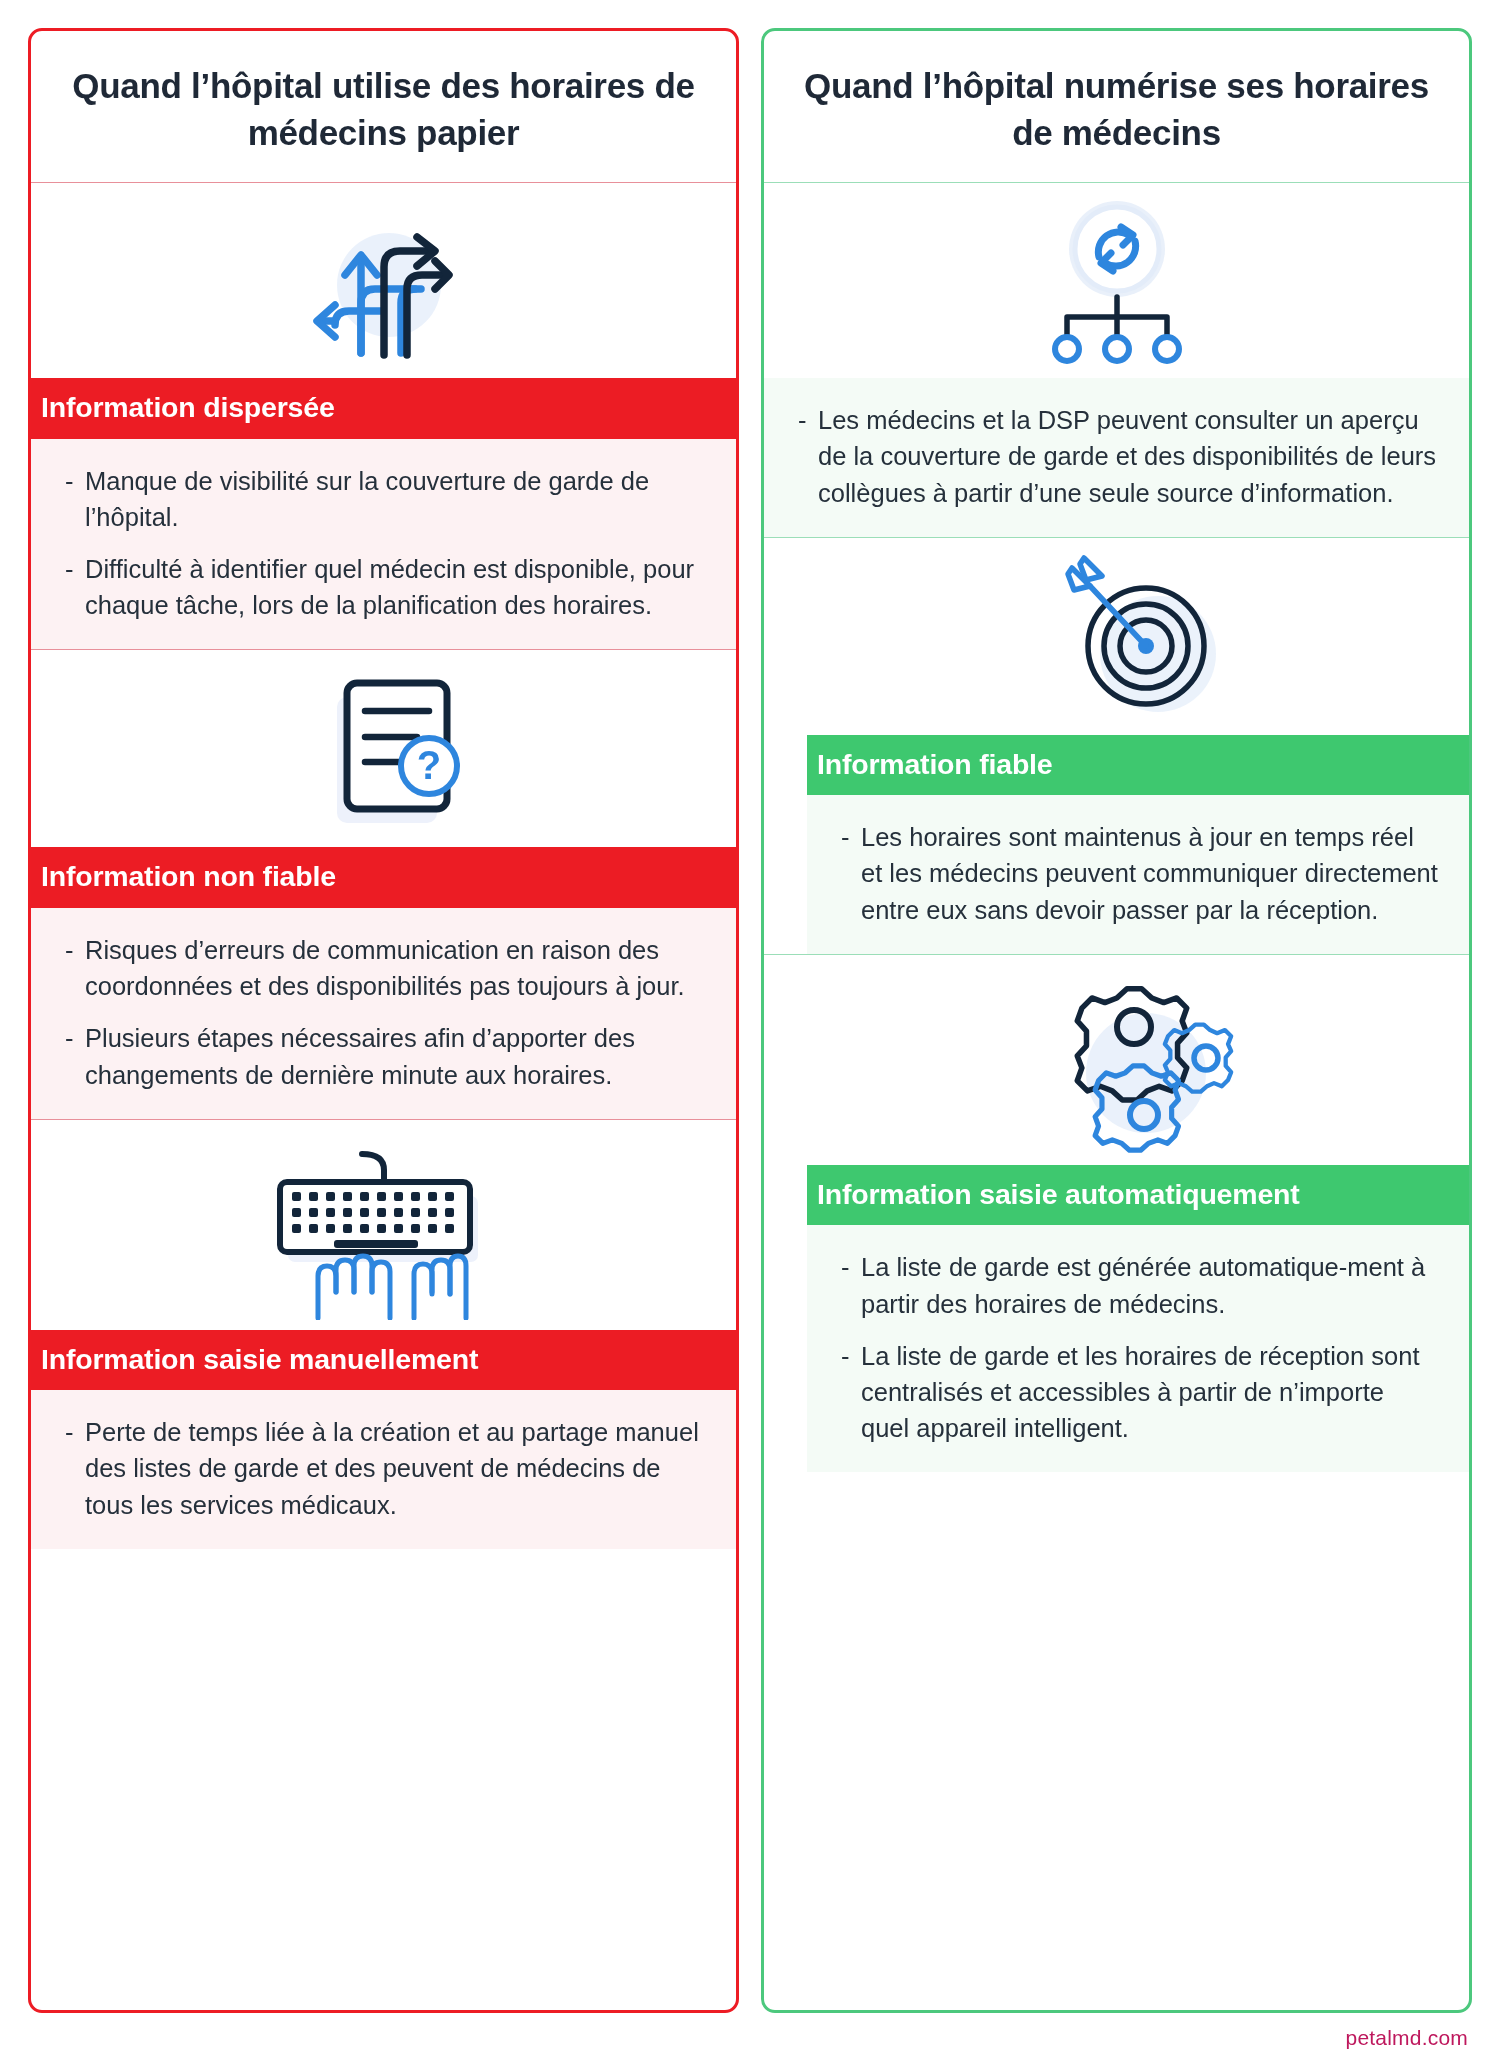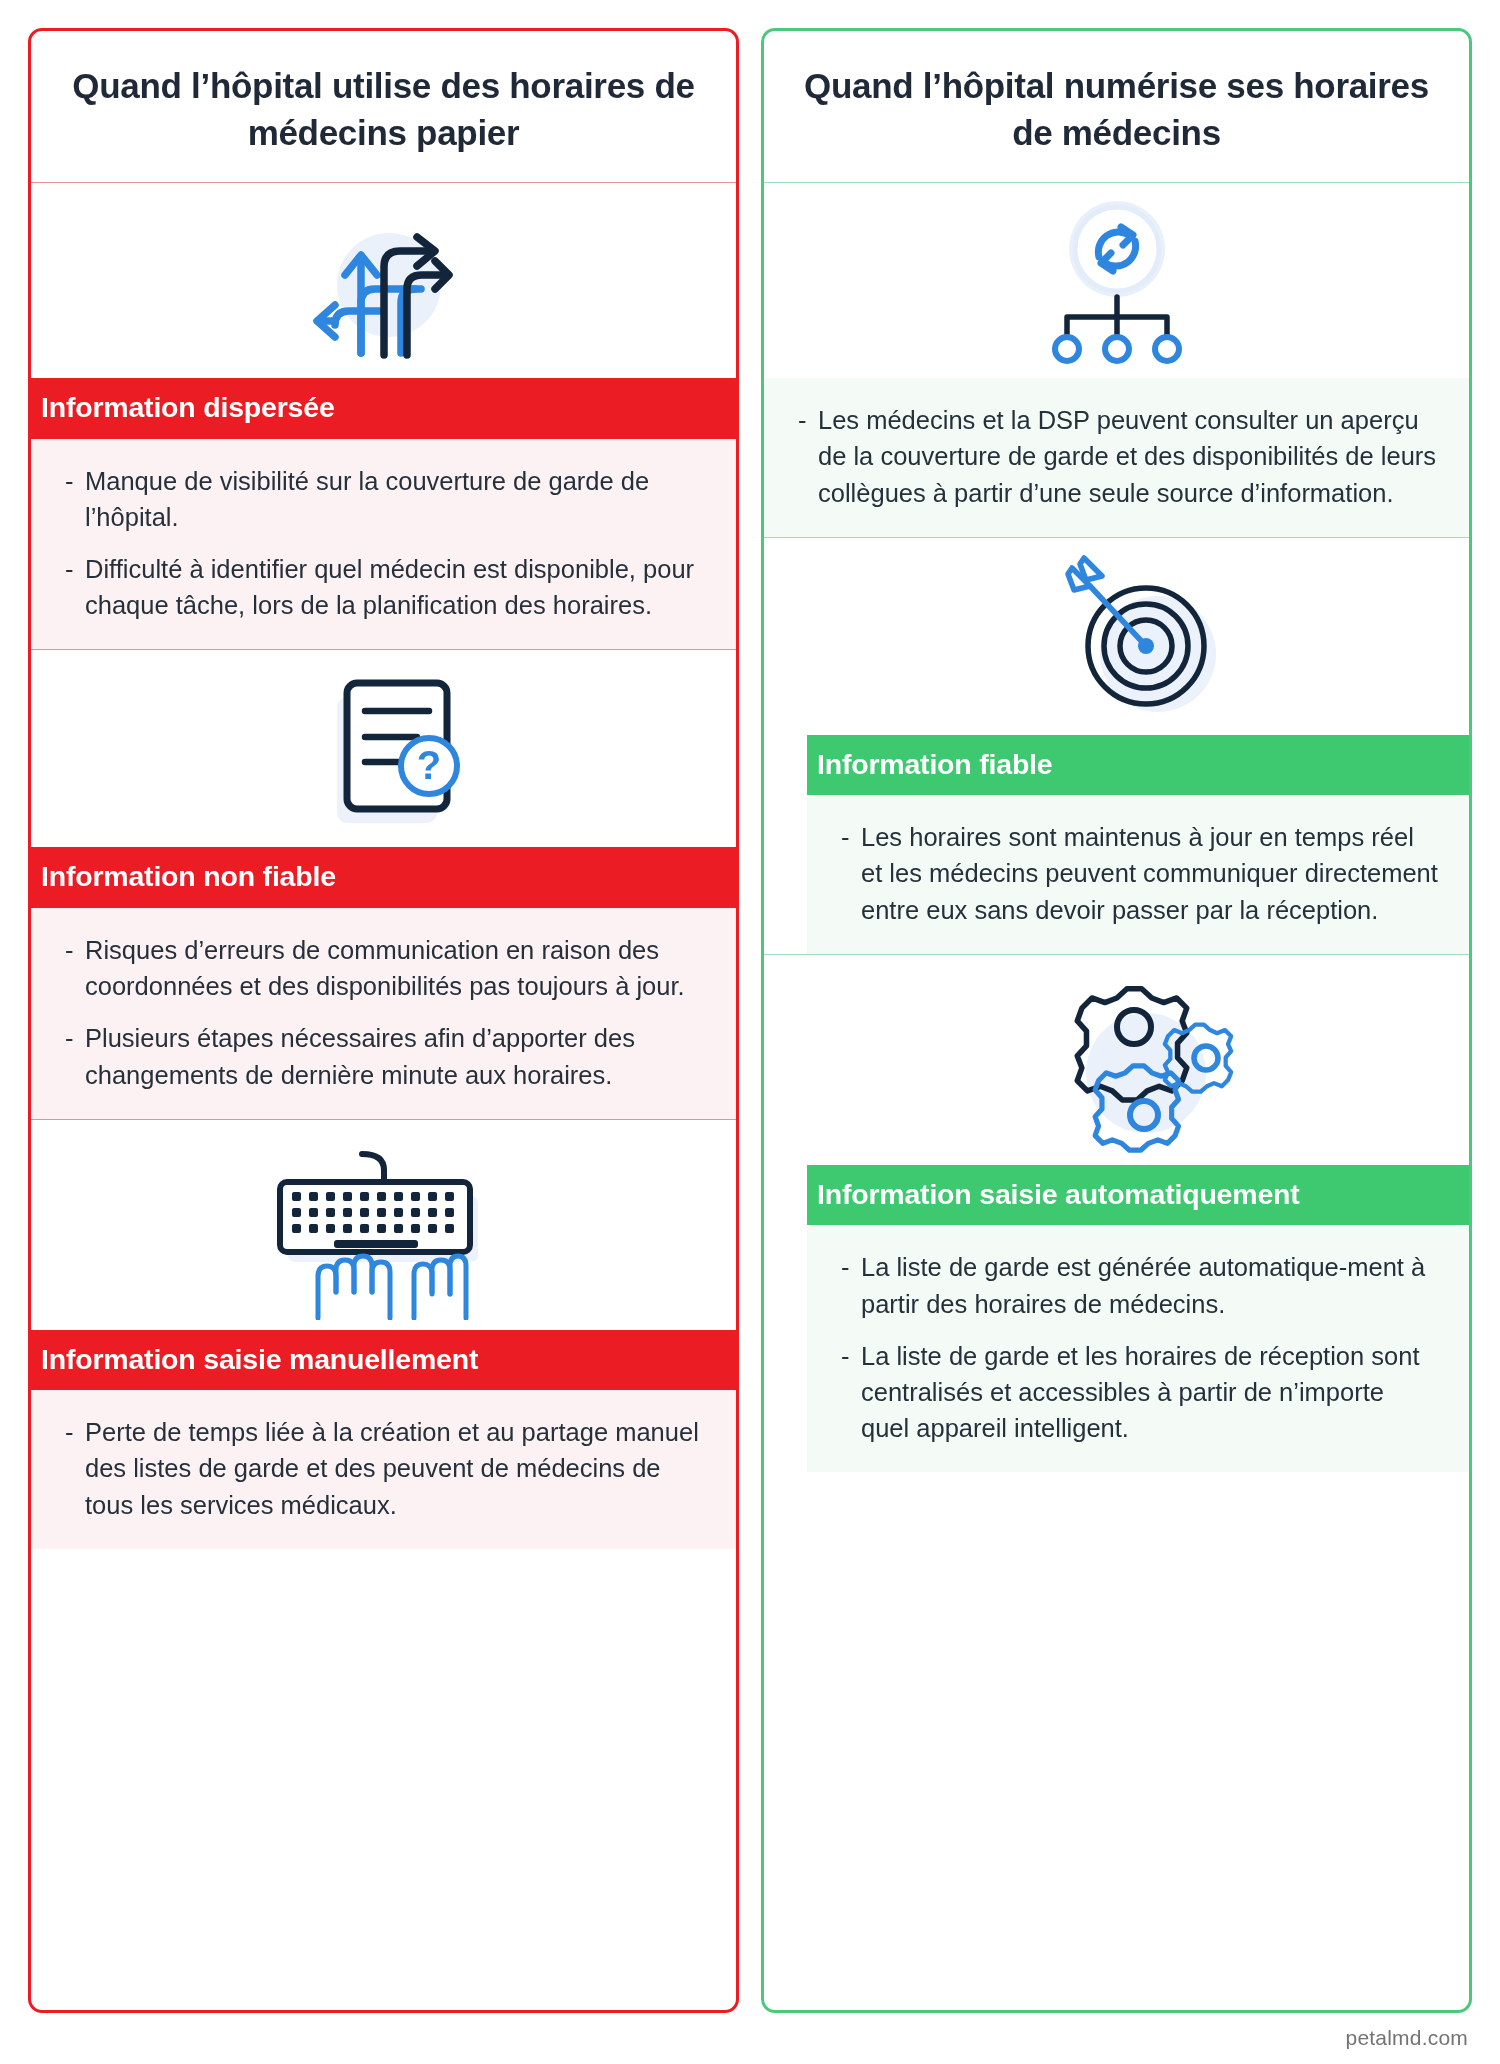--- a/index.html
+++ b/index.html
@@ -93,21 +93,21 @@
     width: 20px;
     color: #25303B;
   }
   .btext { flex: 1 1 auto; }
 
   .watermark {
     position: absolute;
     right: 32px;
     bottom: 14px;
     font-size: 21px;
-    color: #737373;
+    color: #be185d;
     letter-spacing: 0.2px;
   }
 </style>
 </head>
 <body>
 
 <div class="page">
 
   <div class="column bad">
     <div class="col-title">Quand l’hôpital utilise des horaires de médecins papier</div>

